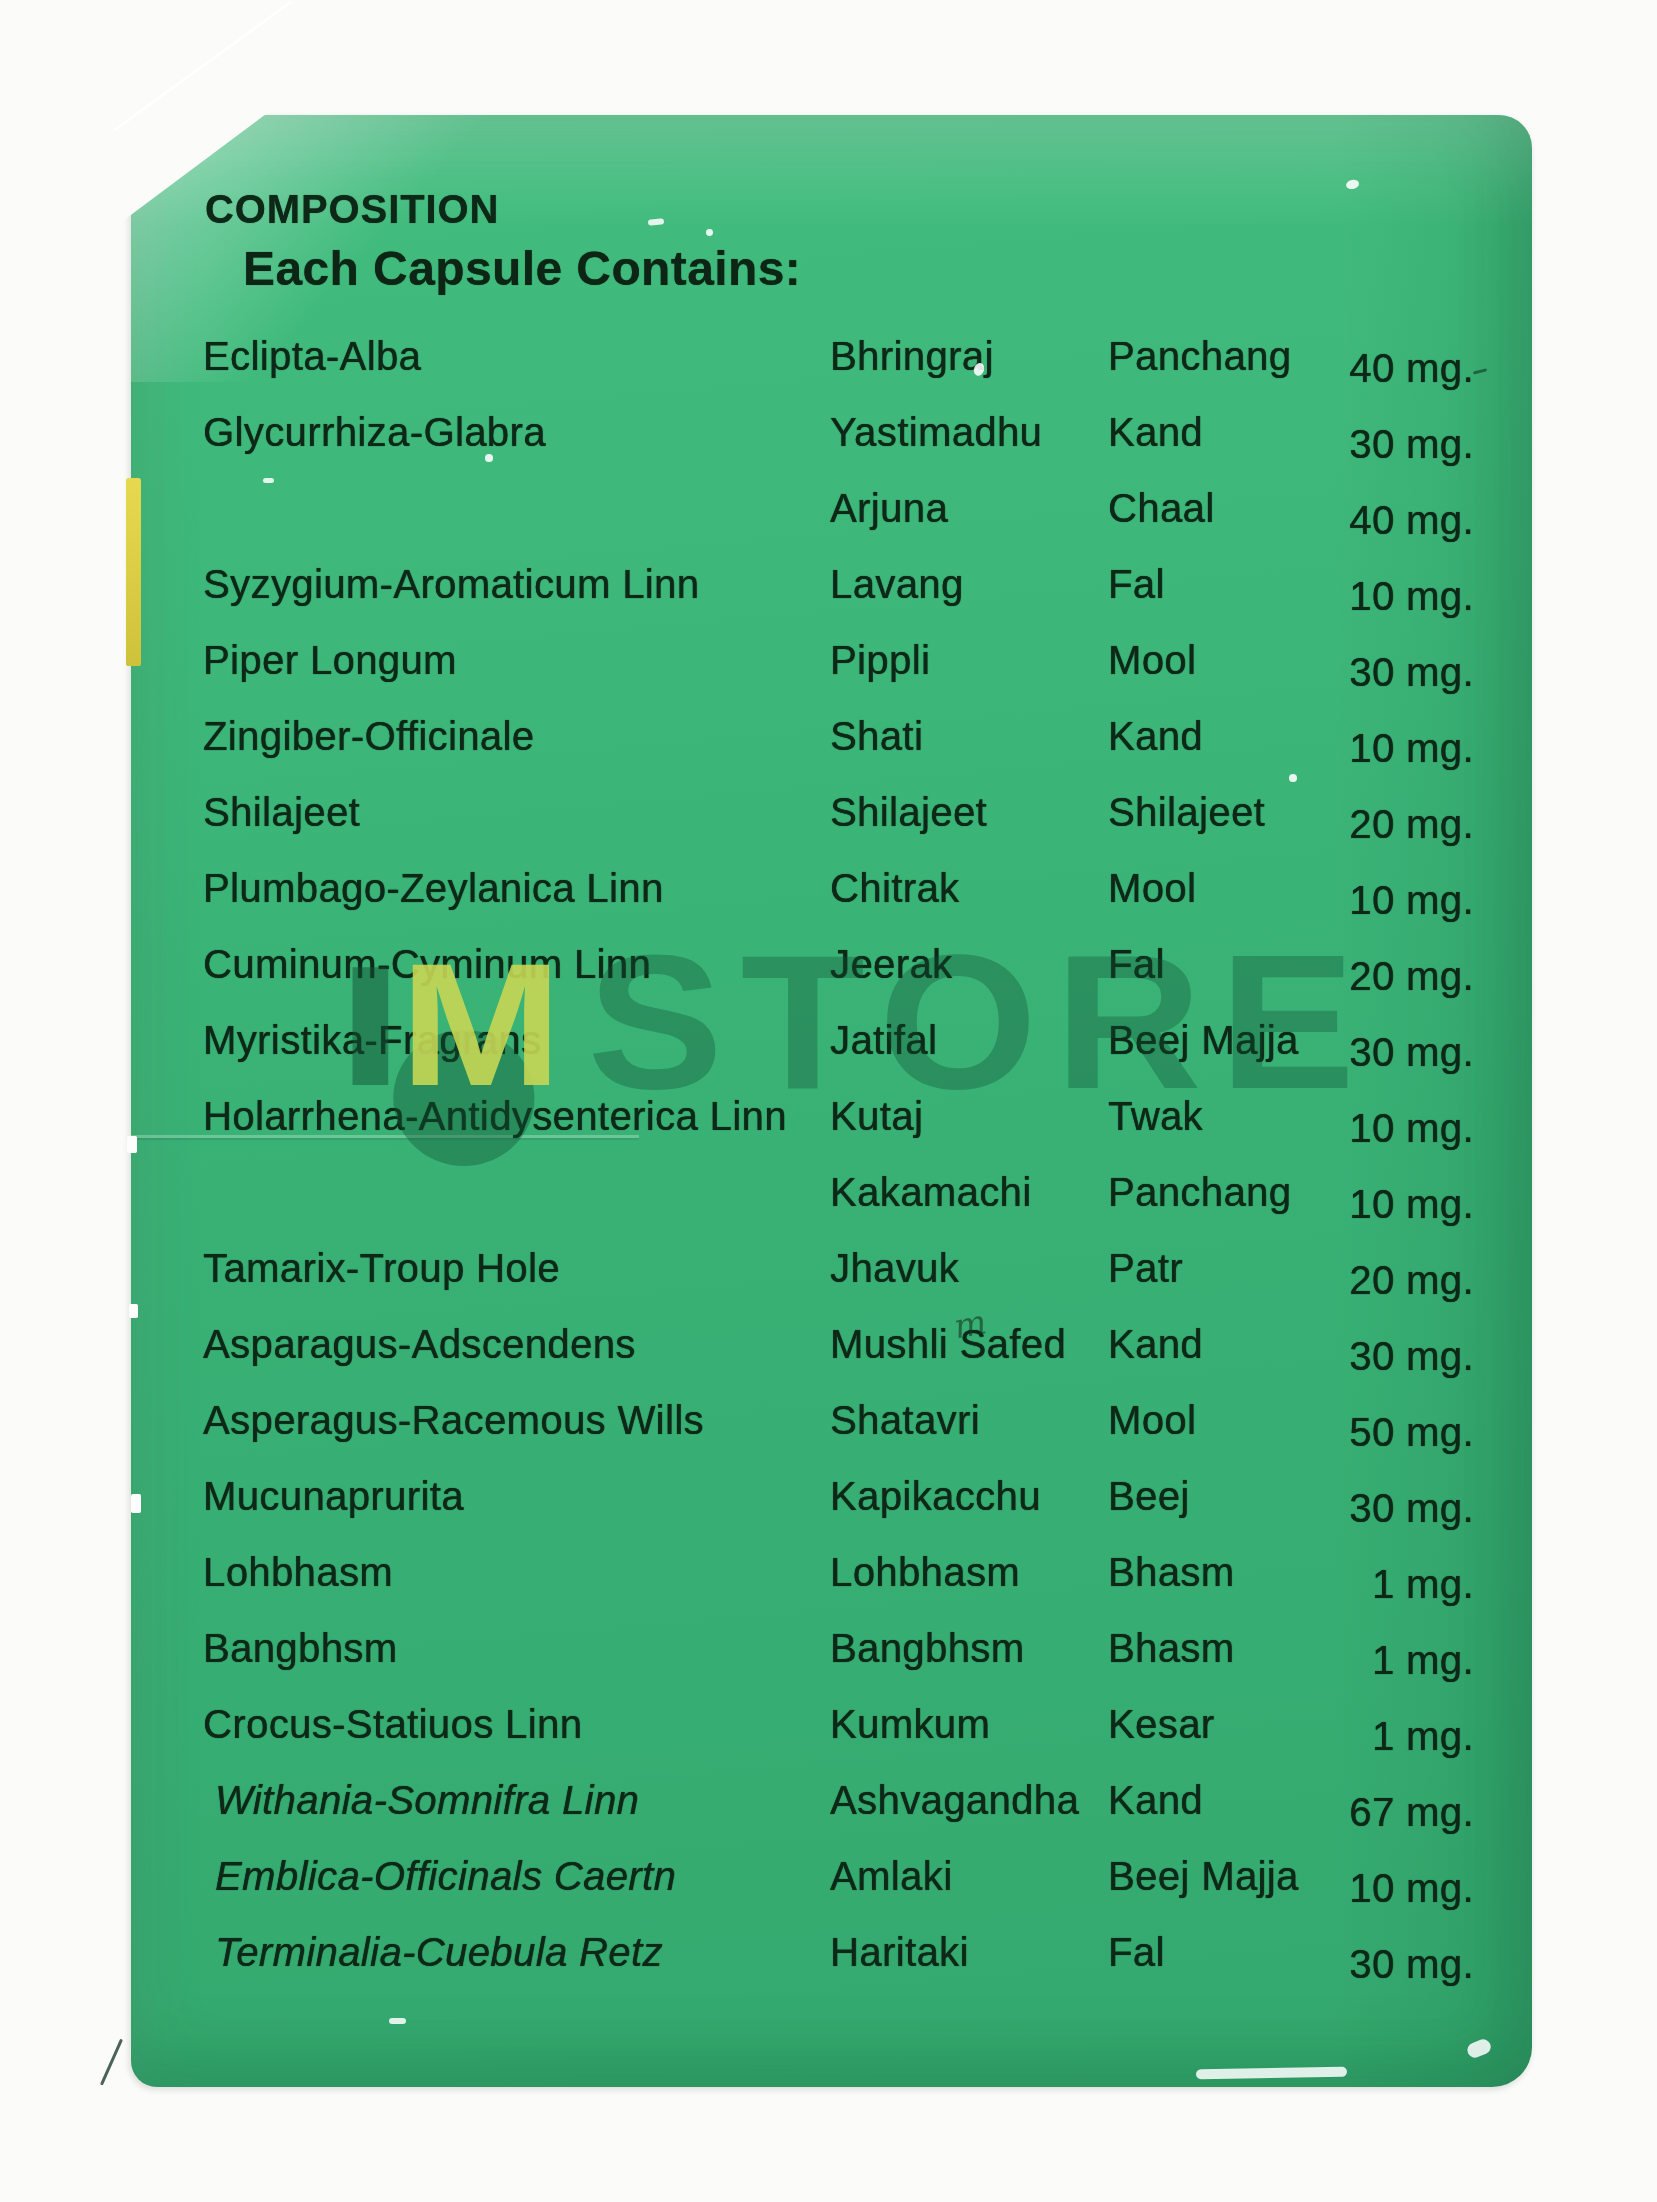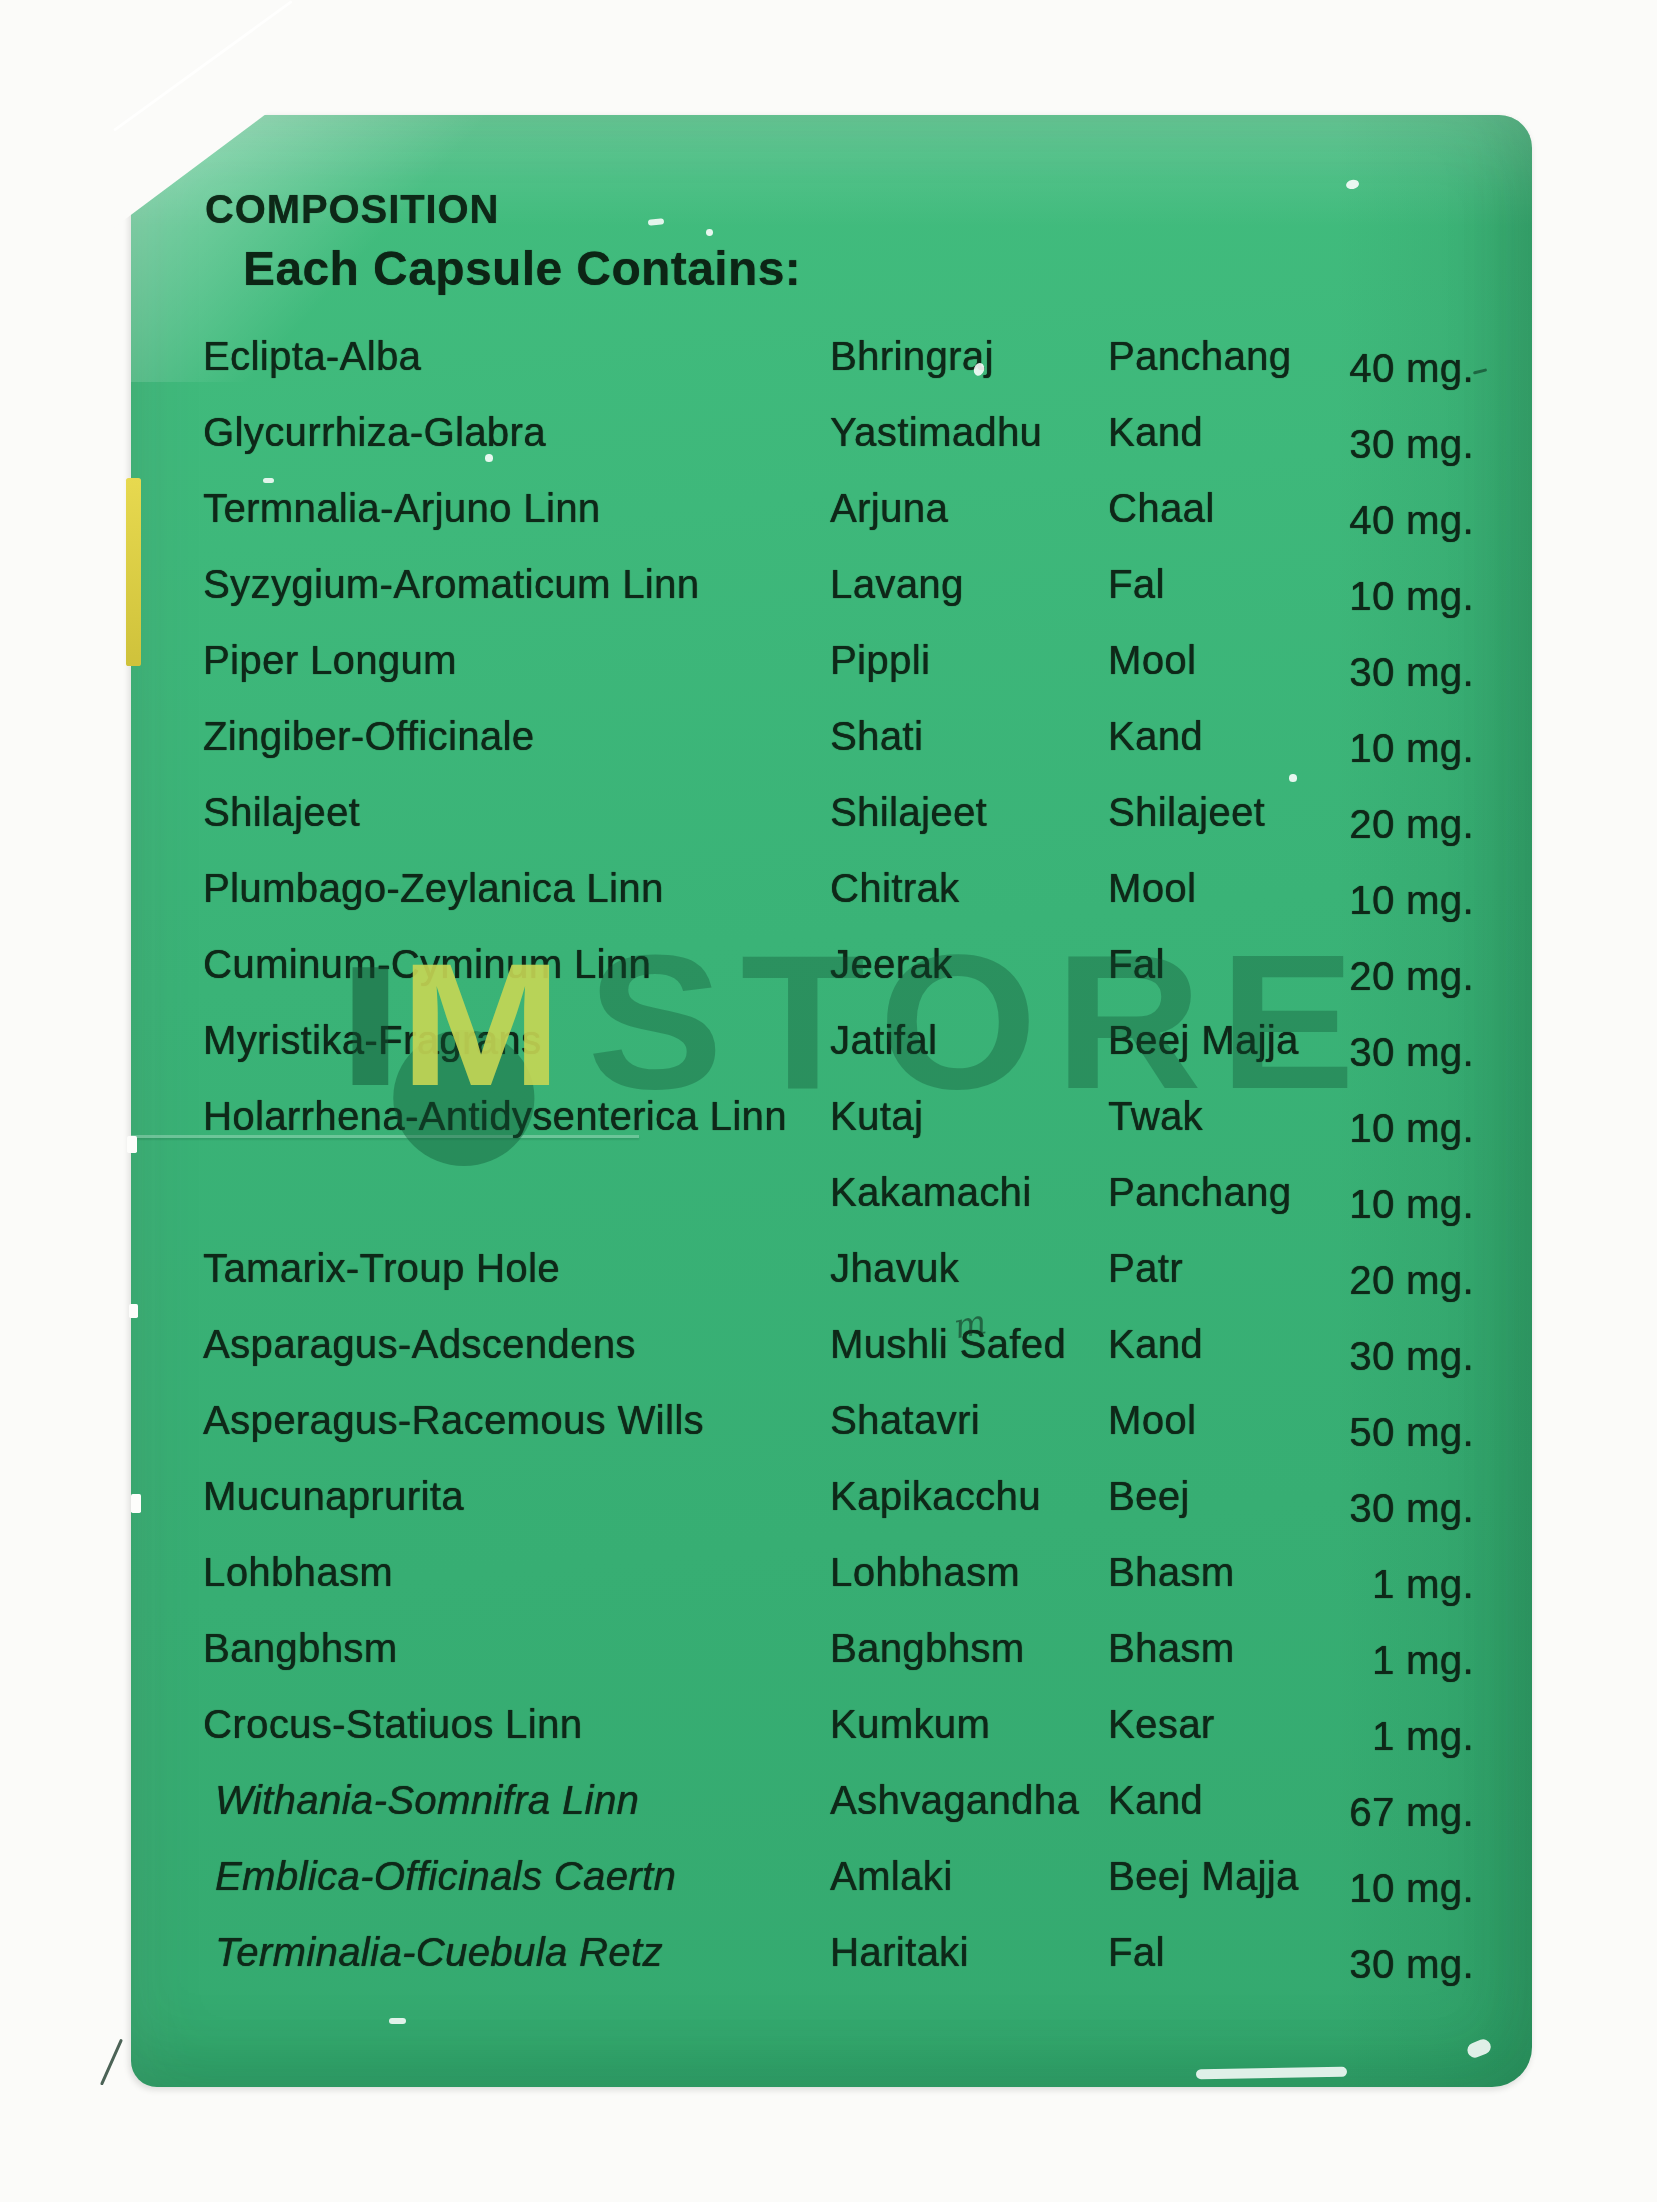--- a/index.html
+++ b/index.html
@@ -117,21 +117,20 @@
     <span class="c3">Panchang</span>
     <span class="c4">40 mg.</span>
   </div>
         <div class="row">
     <span class="c1">Glycurrhiza-Glabra</span>
     <span class="c2">Yastimadhu</span>
     <span class="c3">Kand</span>
     <span class="c4">30 mg.</span>
   </div>
         <div class="row">
-    <span class="c1">Termnalia-Arjuno Linn</span>
     <span class="c2">Arjuna</span>
     <span class="c3">Chaal</span>
     <span class="c4">40 mg.</span>
   </div>
         <div class="row">
     <span class="c1">Syzygium-Aromaticum Linn</span>
     <span class="c2">Lavang</span>
     <span class="c3">Fal</span>
     <span class="c4">10 mg.</span>
   </div>

